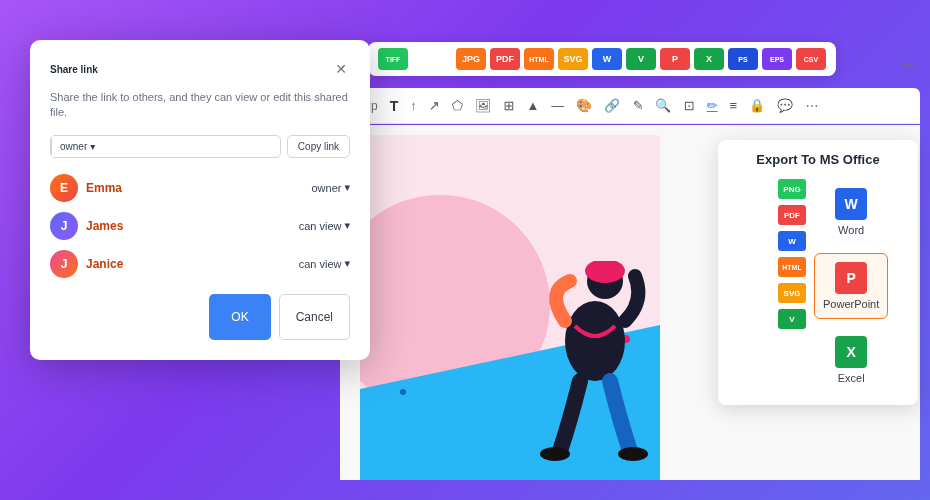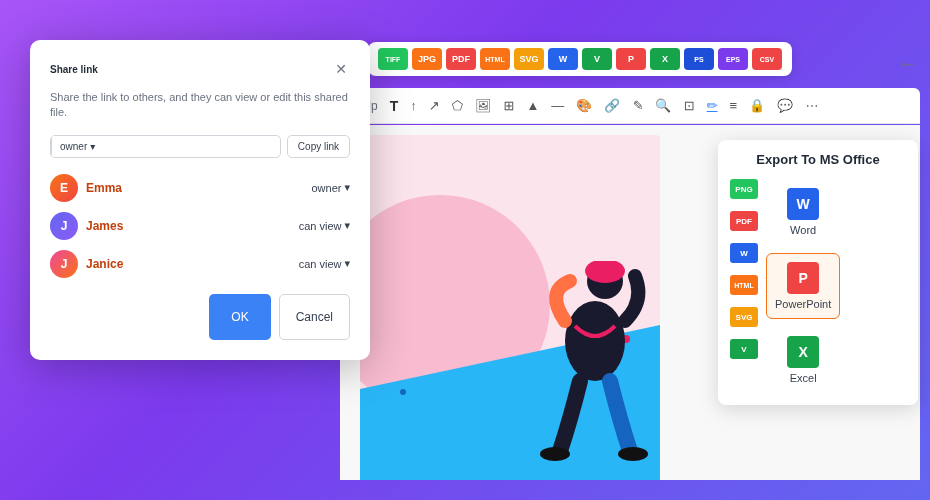--- a/index.html
+++ b/index.html
@@ -34,21 +34,21 @@
       display: flex;
       align-items: center;
       justify-content: center;
       font-size: 9px;
       font-weight: 700;
       color: white;
       cursor: pointer;
     }
 
     .icon-tiff { background: #22c55e; font-size: 7px; }
-    .icon-jpg  { background: #f97316; }
+    .icon-jpg  { background: #f97316; margin-left: 44px; }
     .icon-pdf  { background: #ef4444; }
     .icon-html { background: #f97316; font-size: 7px; }
     .icon-svg  { background: #f59e0b; }
     .icon-w    { background: #2563eb; }
     .icon-v    { background: #16a34a; }
     .icon-ppt  { background: #ef4444; }
     .icon-x    { background: #16a34a; }
     .icon-ps   { background: #1d4ed8; font-size: 7px; }
     .icon-eps  { background: #7c3aed; font-size: 7px; }
     .icon-csv  { background: #ef4444; font-size: 7px; }
@@ -381,21 +381,22 @@
       border-radius: 5px;
       padding: 15px 16px;
       font-size: 12px;
       cursor: pointer;
     }
 
     
     .export-side-col {
       display: flex;
       flex-direction: column;
-      gap: 12px;
+      gap: 6px;
+      margin-left: 48px;
     }
 
     .export-main-col {
       display: flex;
       flex-direction: column;
       gap: 8px;
     }
 
     .export-layout {
       display: flex;

